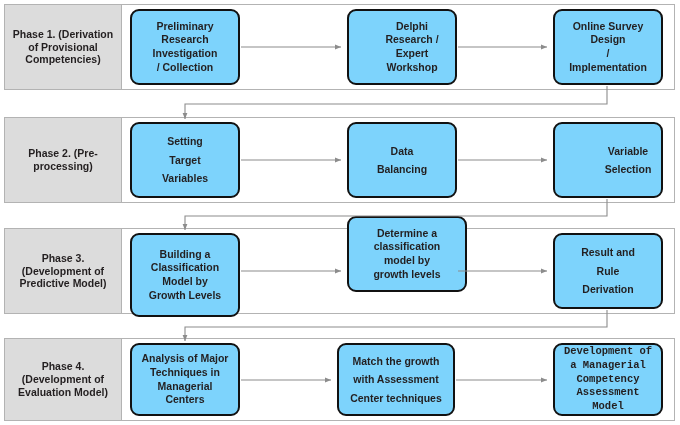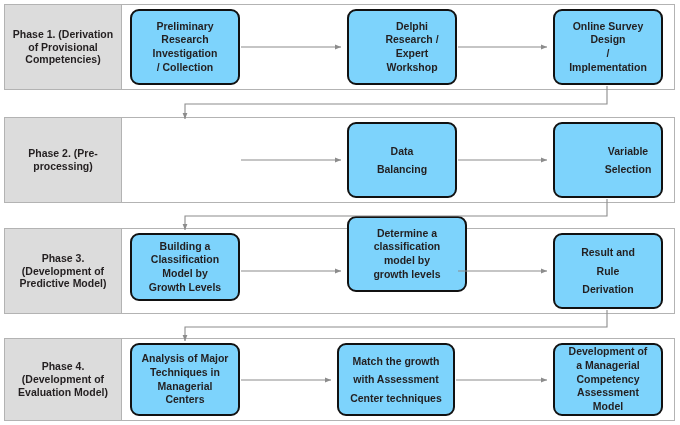--- a/index.html
+++ b/index.html
@@ -117,37 +117,42 @@
 Implementation</span>
   </div>
 
   <div class="phase-row" style="top:117px; height:86px;">
     <div class="phase-label">
       <span class="phase-label-text">Phase 2.
 
 (Pre-processing)</span>
     </div>
   </div>
+  <div class="node" style="left:130px; top:122px; width:110px; height:76px;">
+    <span class="node-text loose">Setting
+Target
+Variables</span>
+  </div>
   <div class="node" style="left:347px; top:122px; width:110px; height:76px;">
     <span class="node-text loose">Data
 Balancing</span>
   </div>
   <div class="node" style="left:553px; top:122px; width:110px; height:76px;padding-left:40px;">
     <span class="node-text loose">Variable
 Selection</span>
   </div>
 
   <div class="phase-row" style="top:228px; height:86px;">
     <div class="phase-label">
       <span class="phase-label-text">Phase 3.
 (Development of
 Predictive Model)</span>
     </div>
   </div>
-  <div class="node" style="left:130px; top:233px; width:110px; height:68px;">
+  <div class="node" style="left:130px; top:233px; width:110px; height:84px;">
     <span class="node-text">Building a
 Classification
 Model by
 Growth Levels</span>
   </div>
   <div class="node" style="left:347px; top:216px; width:120px; height:76px;">
     <span class="node-text">Determine a
 classification
 model by
 growth levels</span>
@@ -170,21 +175,21 @@
     <span class="node-text">Analysis of Major
 Techniques in
 Managerial
 Centers</span>
   </div>
   <div class="node" style="left:337px; top:343px; width:118px; height:73px;">
     <span class="node-text loose">Match the growth
 with Assessment
 Center techniques</span>
   </div>
-  <div class="node" style="left:553px; top:343px; width:110px; height:73px;">
+  <div class="node" style="left:553px; top:343px; width:110px; height:73px;font-family:Liberation Mono, monospace;">
     <span class="node-text">Development of
 a Managerial
 Competency
 Assessment
 Model</span>
   </div>
 
   <svg id="wires" xmlns="http://www.w3.org/2000/svg">
     <defs>
       <marker id="ah" markerWidth="7" markerHeight="7" refX="6" refY="3" orient="auto" markerUnits="userSpaceOnUse">

